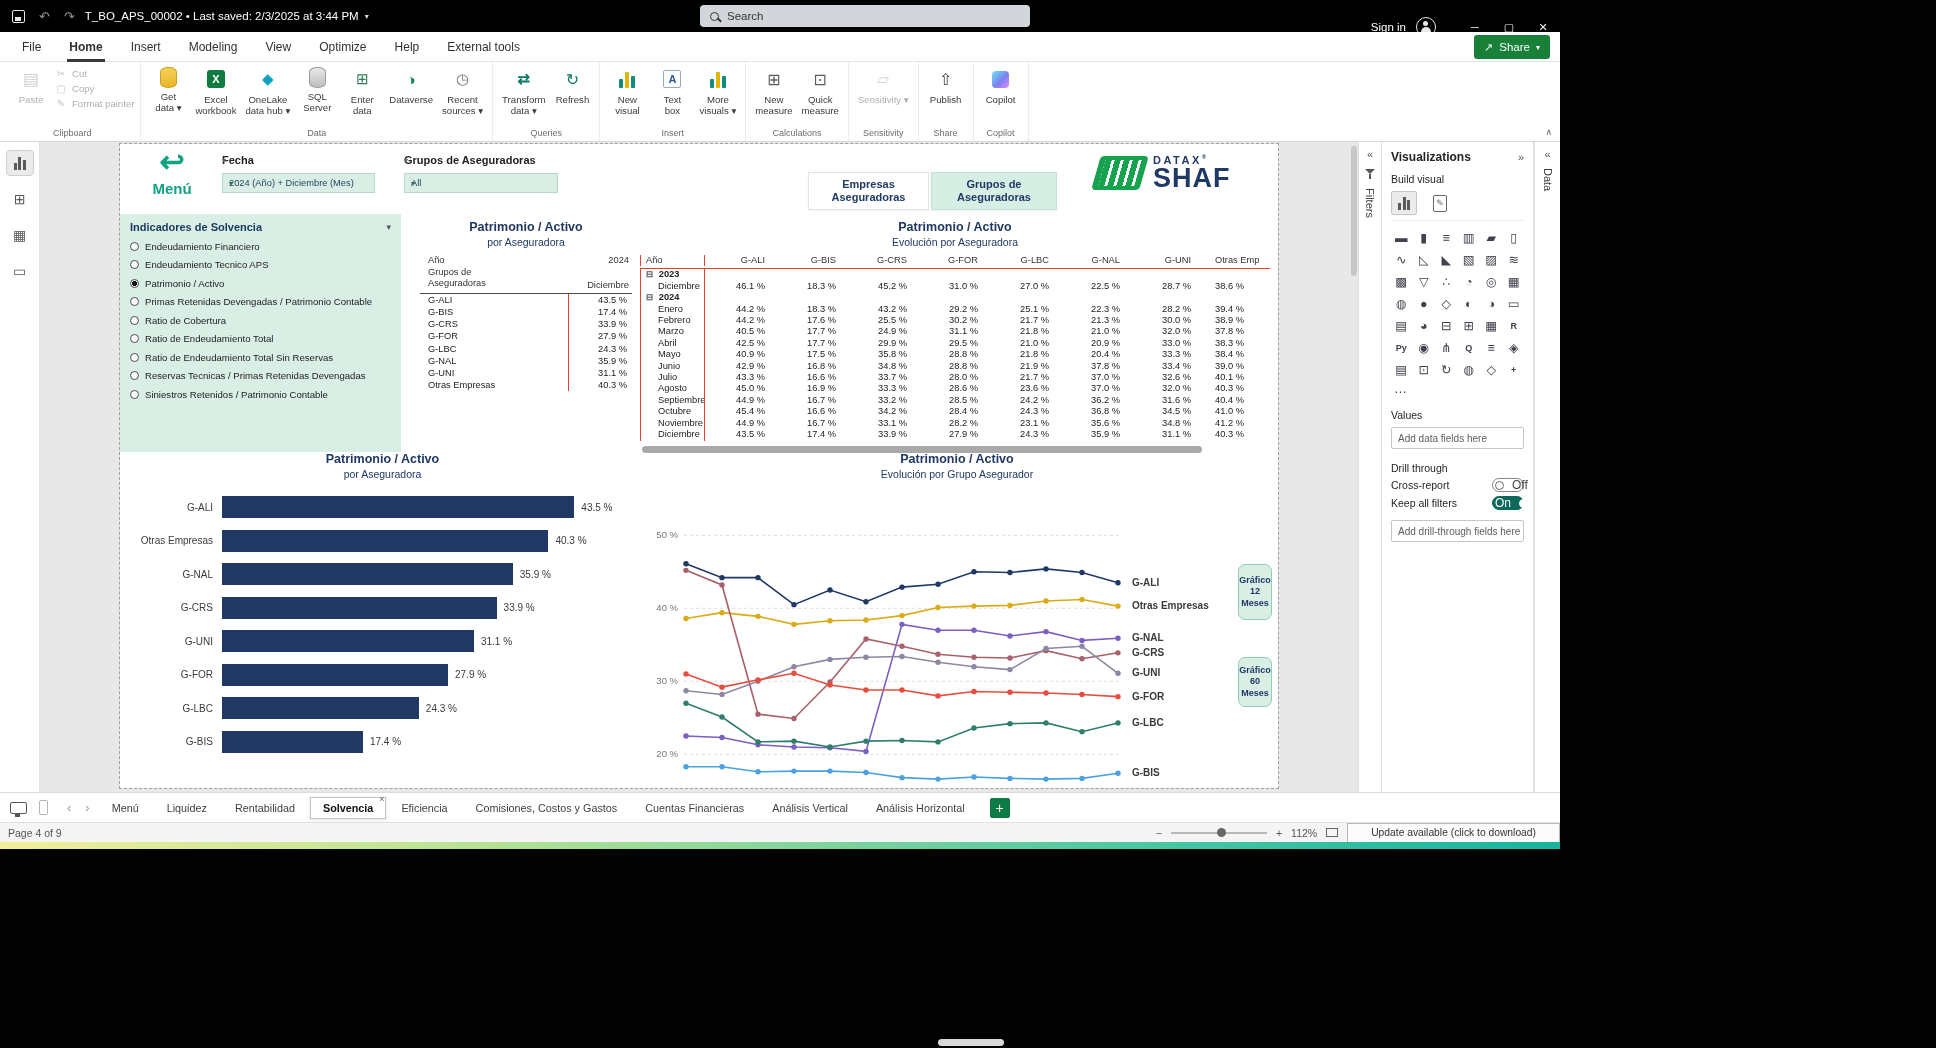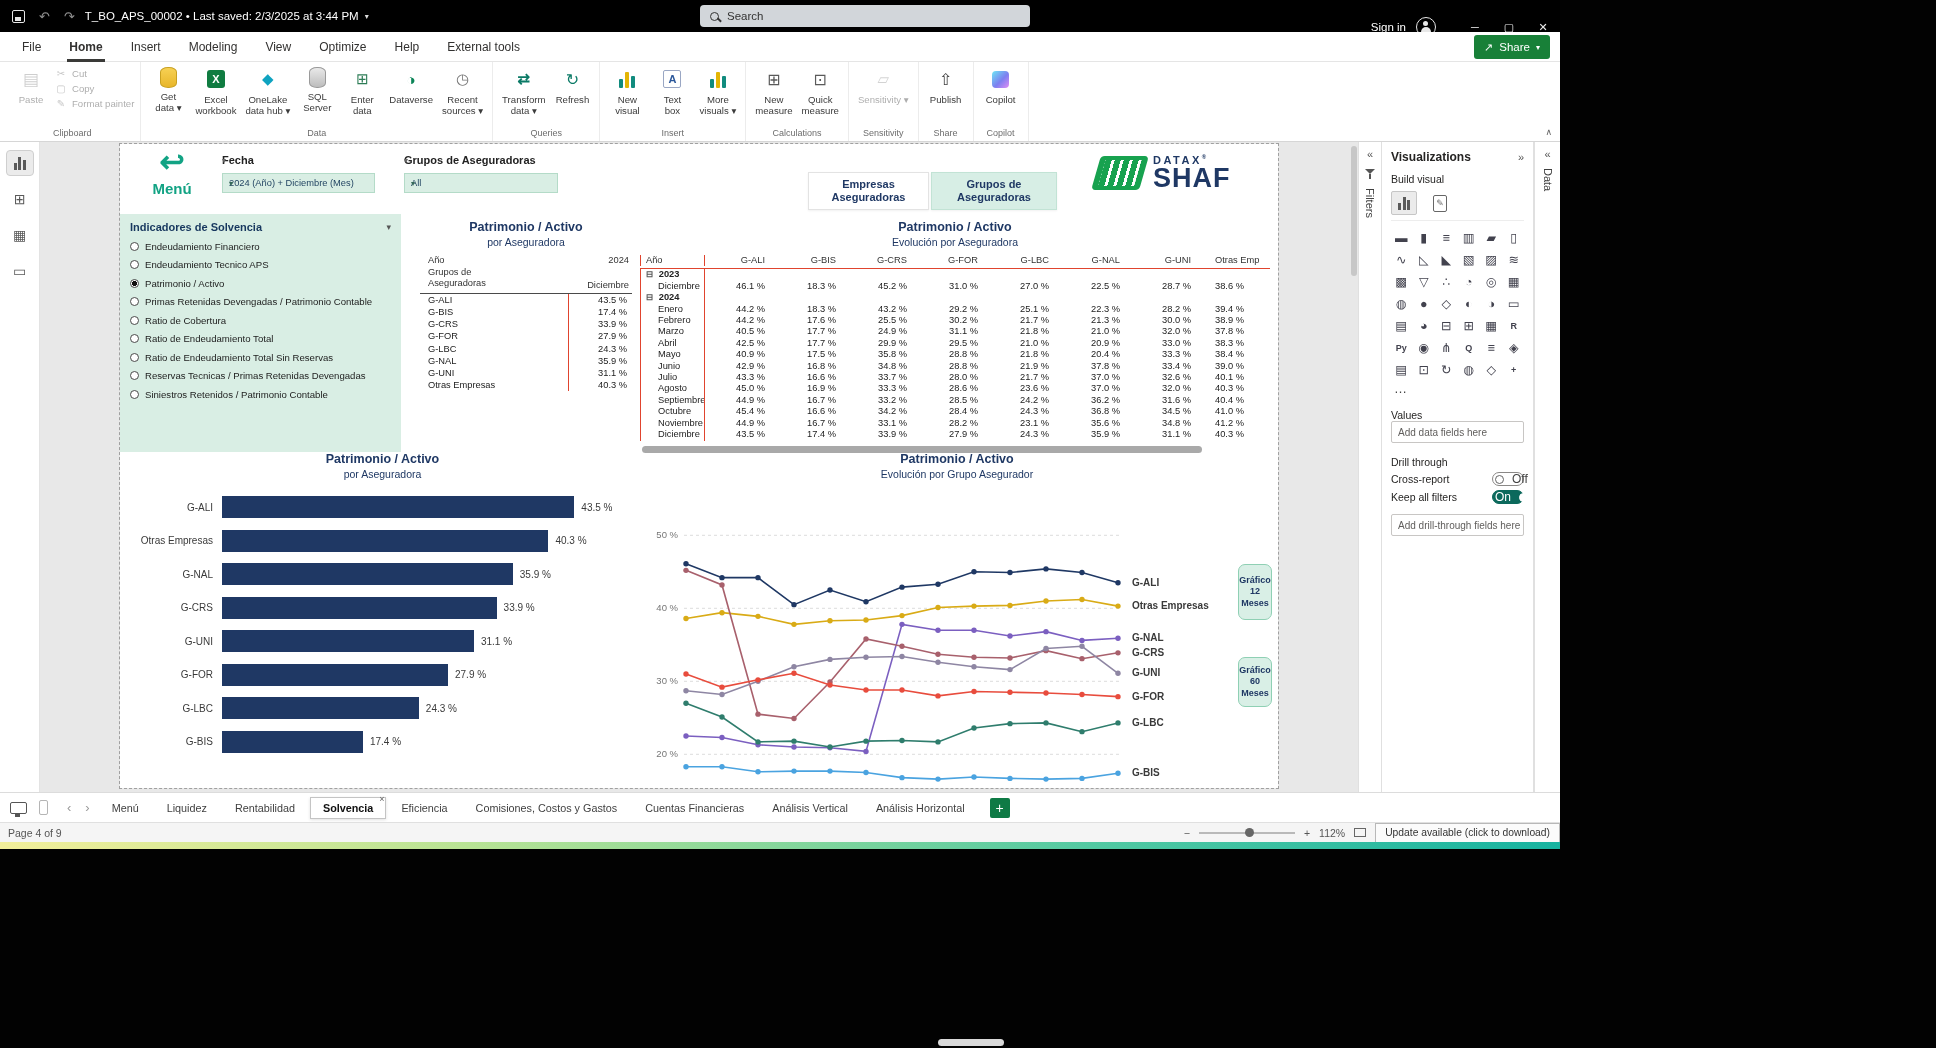--- a/index.html
+++ b/index.html
@@ -176,21 +176,21 @@
   .viz-sub{font-size:10.5px;color:#252423;margin-top:9px}
   .viz-tabs{display:flex;gap:10px;margin-top:6px;border-bottom:1px solid #ededed;padding-bottom:5px}
   .vtab{width:26px;height:24px;display:flex;align-items:center;justify-content:center;border:1px solid transparent;border-radius:2px}
   .vtab.sel{background:#ebebeb;border-color:#c6c6c6}
   .page-ic{width:14px;height:17px;border:1px solid #666;border-radius:2px;display:flex;align-items:center;justify-content:center;font-size:9px;color:#666}
   .viz-grid{display:grid;grid-template-columns:repeat(6,1fr);gap:5px 2px;margin-top:8px}
   .vicon{height:17px;display:flex;align-items:center;justify-content:center;font-size:12.5px;color:#42424e}
   .vicon.vtxt{font-size:9px;font-weight:bold}
   .viz-more{font-size:13px;color:#444;margin:3px 0 0 3px}
   .viz-sec{font-size:10.5px;color:#252423;margin-top:13px}
-  .fieldwell{height:22px;border:1px solid #c8c6c4;border-radius:2px;display:flex;align-items:center;padding:0 6px;font-size:10px;color:#605e5c;white-space:nowrap;overflow:hidden}
+  .fieldwell{margin-top:6px;height:22px;border:1px solid #c8c6c4;border-radius:2px;display:flex;align-items:center;padding:0 6px;font-size:10px;color:#605e5c;white-space:nowrap;overflow:hidden}
   .toggle-row{display:flex;justify-content:space-between;align-items:center;margin-top:4px;font-size:10.5px;color:#252423}
   .pill{width:32px;height:14px;border-radius:7px;border:1px solid #8a8886;display:flex;align-items:center;font-size:12px;color:#444;padding:0 2px;gap:8px;flex:none}
   .pill .knob{width:9px;height:9px;border-radius:50%;border:1px solid #666;background:#fff;flex:none}
   .pill.on{background:#0c695c;border-color:#0c695c;color:#fff;justify-content:space-between}
   .pill.on .knob{border-color:#fff;background:#fff}
 
   
   .tabbar{position:absolute;left:0;top:792px;width:1560px;height:30px;background:#fff;border-top:1px solid #dcdcdc;display:flex;align-items:center;padding-left:10px;gap:4px}
   .mon-ic{width:17px;height:12px;border:1.5px solid #555;border-radius:2px;position:relative;margin-right:8px}
   .mon-ic::after{content:"";position:absolute;left:4px;bottom:-4px;width:5px;height:2.5px;background:#555}
@@ -200,21 +200,21 @@
   .ptab.active{background:#fff;border-color:#c4c4c4;font-weight:bold;color:#111;box-shadow:0 1px 3px rgba(0,0,0,.12)}
   .ptab .x{position:absolute;right:1px;top:-4px;font-size:9px;color:#666;font-weight:normal}
   .addpage{width:20px;height:20px;background:#0e7a45;color:#fff;display:flex;align-items:center;justify-content:center;border-radius:2px;font-size:14px;margin-left:8px}
 
   
   .statusbar{position:absolute;left:0;top:822px;width:1560px;height:20px;background:#f5f5f5;border-top:1px solid #e0e0e0;display:flex;align-items:center;font-size:10.5px;color:#555;padding:0 0 0 8px}
   .sb-right{margin-left:auto;display:flex;align-items:center;gap:9px}
   .ztrack{width:96px;height:2px;background:#b9b9b9;position:relative}
   .zthumb{position:absolute;left:46px;top:-3.5px;width:9px;height:9px;background:#666;border-radius:50%}
   .fit-ic{width:12px;height:9px;border:1.2px solid #666;position:relative}
-  .update-box{border:1px solid #b8b8b8;background:#fbfbfb;height:20px;display:flex;align-items:center;padding:0 9px;font-size:10.3px;color:#333;white-space:nowrap}
+  .update-box{border:1px solid #b8b8b8;background:#fbfbfb;height:20px;display:flex;align-items:center;padding:0 23px;font-size:10.3px;color:#333;white-space:nowrap}
 
   .grad-strip{position:absolute;left:0;top:842px;width:1560px;height:7px;background:linear-gradient(90deg,#f2ef9a,#b8e394 30%,#52c9a2 70%,#17b3a0)}
   .black-right{position:absolute;left:1560px;top:0;width:376px;height:1048px;background:#020202}
   .black-bottom{position:absolute;left:0;top:849px;width:1560px;height:199px;background:#020202}
   .pill-bottom{position:absolute;left:938px;top:1039px;width:66px;height:7px;background:rgba(255,255,255,.85);border-radius:4px}
 </style>
 </head>
 <body>
 
 <div class="stage">

